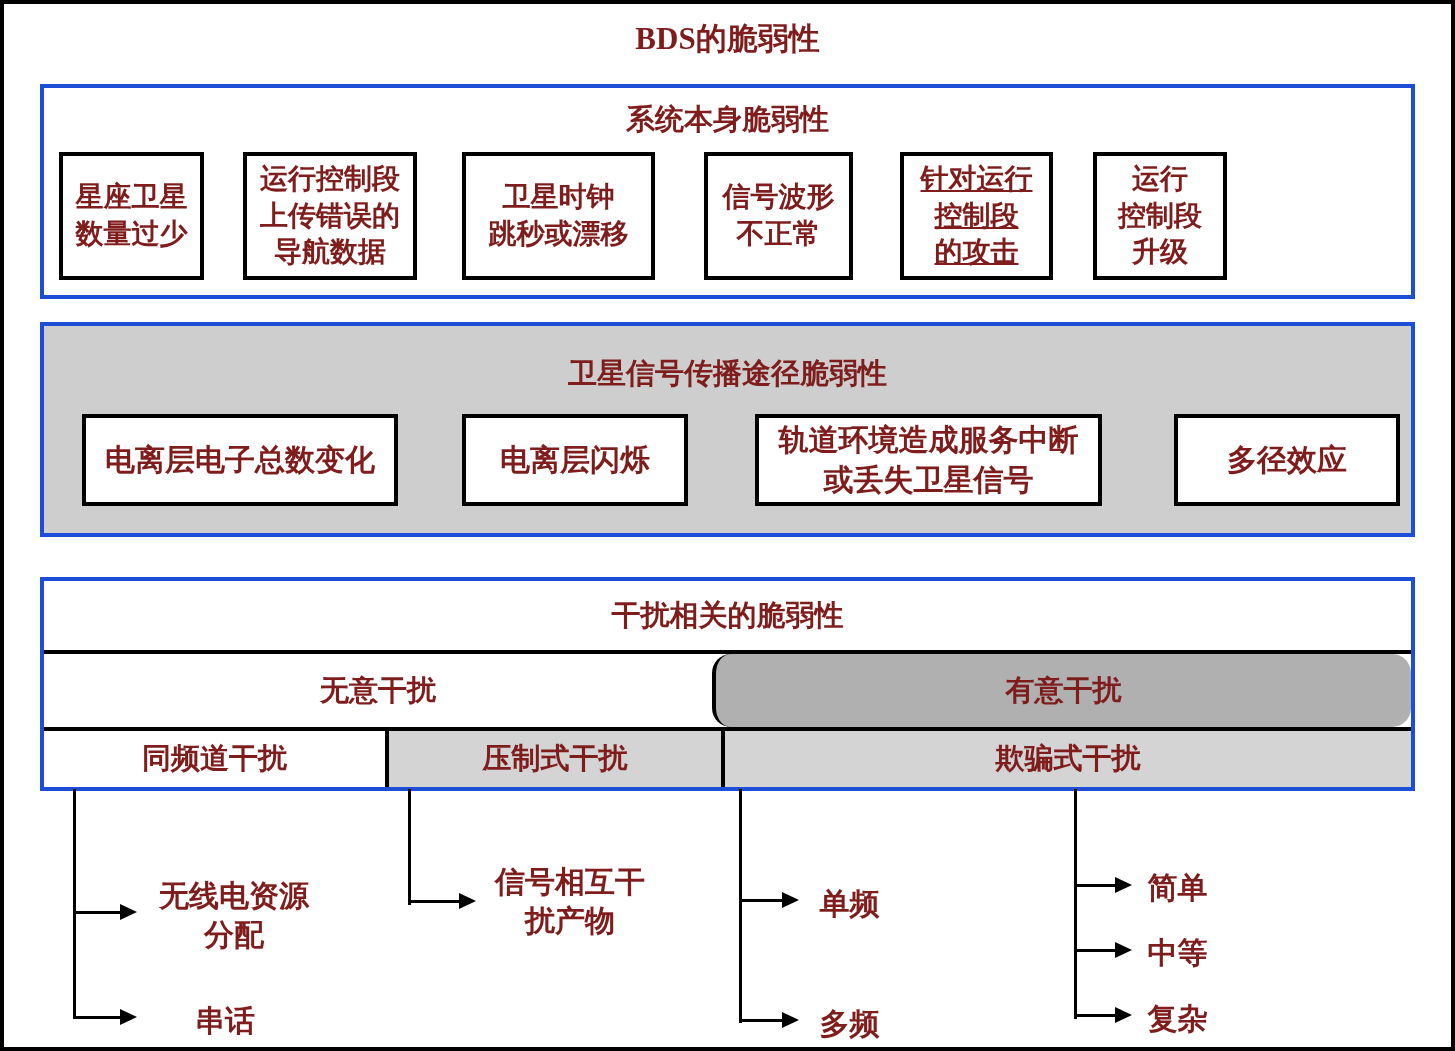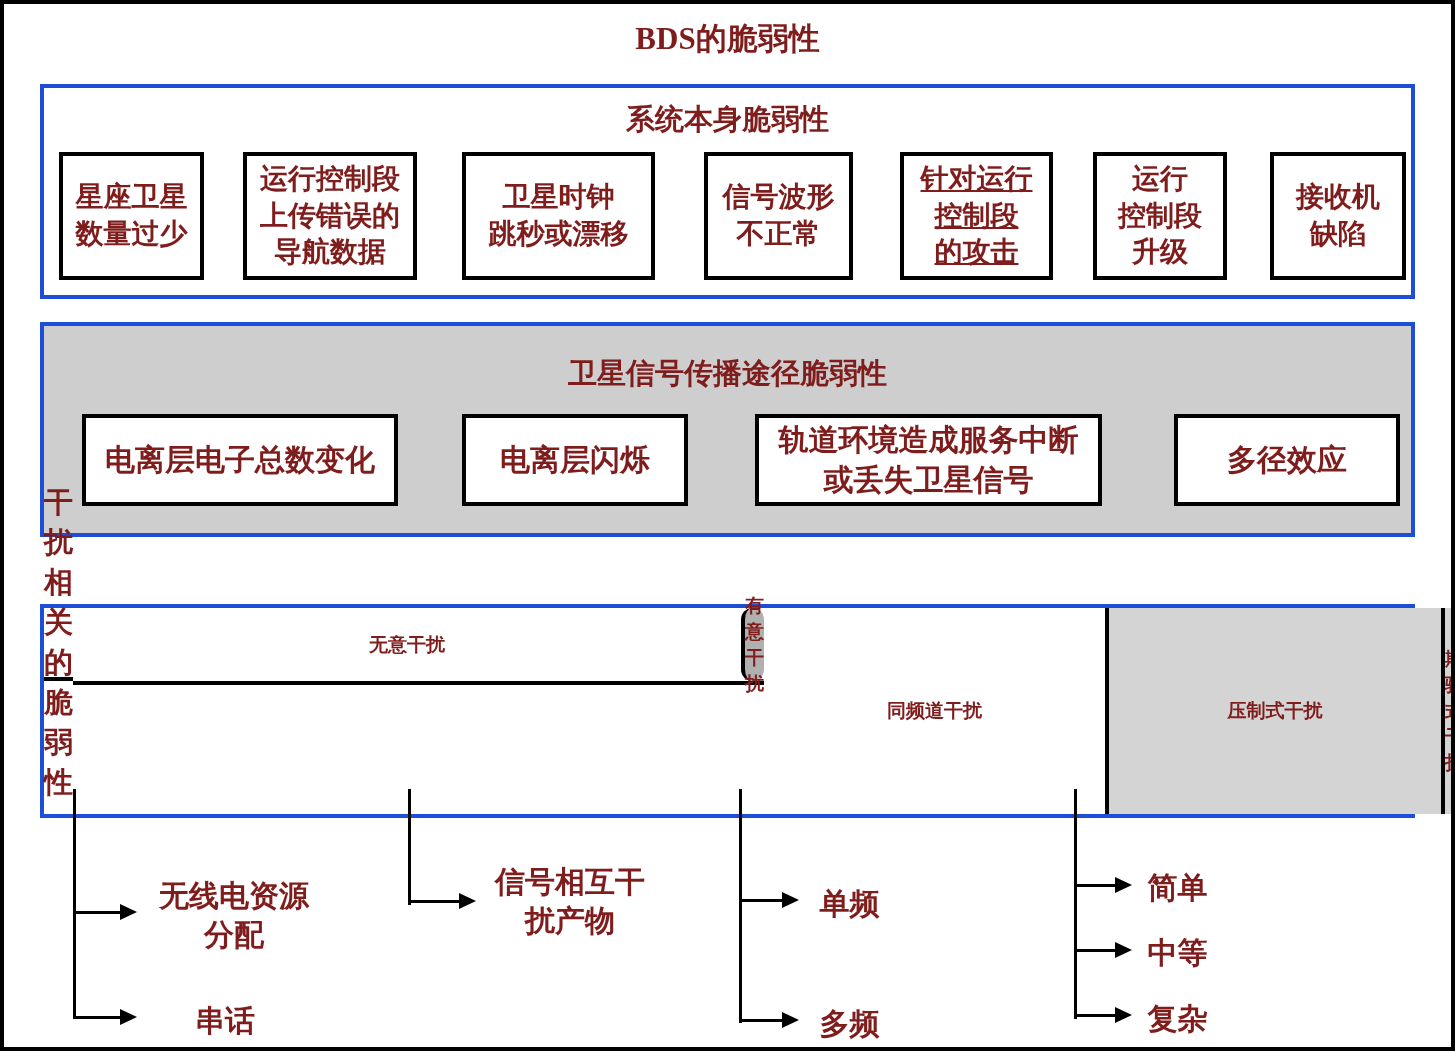--- a/index.html
+++ b/index.html
@@ -18,42 +18,42 @@
     position:absolute;top:14px;left:0;width:100%;
     text-align:center;font-size:31px;
   }
   .sec{
     position:absolute;
     box-sizing:border-box;
     border:4px solid #1d4ed8;
   }
   .sec-system{left:36px;top:80px;width:1375px;height:215px;background:#fff;}
   .sec-prop{left:36px;top:318px;width:1375px;height:215px;}
-  .sec-intf{left:36px;top:600px;width:1375px;height:214px;background:#fff;display:flex;flex-direction:row;}
+  .sec-intf{left:36px;top:573px;width:1375px;height:214px;background:#fff;display:flex;flex-direction:column;}
   .sec-title{
     display:block;width:100%;text-align:center;font-size:29px;
   }
   .sec-system .sec-title{margin-top:12px;}
   .sec-prop .sec-title{margin-top:28px;}
   .vbox{
     position:absolute;
     box-sizing:border-box;
     border:4px solid #000;
     background:#fff;
     display:flex;align-items:center;justify-content:center;
     text-align:center;
     font-size:28px;line-height:1.32;
     white-space:pre-line;
   }
   .sec-prop .vbox{font-size:30px;}
   
   .row-t{height:69px;border-bottom:4px solid #000;display:flex;align-items:center;justify-content:center;font-size:29px;}
   .row-2{height:73px;border-bottom:4px solid #000;display:flex;}
   .row-3{flex:1;display:flex;}
-  .cell{display:flex;align-items:center;justify-content:center;font-size:19px;box-sizing:border-box;}
+  .cell{display:flex;align-items:center;justify-content:center;font-size:29px;box-sizing:border-box;}
   .c-unint{width:668px;background:#fff;}
   .c-int{flex:1;border-left:4px solid #000;border-radius:19px;}
   .c-co{width:341px;background:#fff;}
   .c-adj{width:327px;border-left:4px solid #000;background:#fff;}
   .c-sup{width:336px;border-left:4px solid #000;}
   .c-spoof{flex:1;border-left:4px solid #000;}
   
   .vline{position:absolute;width:3px;background:#000;}
   .arrow{position:absolute;height:3px;background:#000;}
   .arrow::after{
@@ -86,22 +86,20 @@
     <div class="vbox" style="left:418px;top:64px;width:193px;height:128px;">卫星时钟
 跳秒或漂移</div>
     <div class="vbox" style="left:660px;top:64px;width:149px;height:128px;">信号波形
 不正常</div>
     <div class="vbox" style="left:856px;top:64px;width:153px;height:128px;text-decoration:underline;">针对运行
 控制段
 的攻击</div>
     <div class="vbox" style="left:1049px;top:64px;width:134px;height:128px;">运行
 控制段
 升级</div>
-    <div class="vbox" style="left:1226px;top:64px;width:136px;height:128px;">接收机
-缺陷</div>
   </div>
 
   <div class="sec sec-prop" style="background:#cecece;">
     <div class="sec-title">卫星信号传播途径脆弱性</div>
     <div class="vbox" style="left:38px;top:88px;width:316px;height:92px;">电离层电子总数变化</div>
     <div class="vbox" style="left:711px;top:88px;width:347px;height:92px;">轨道环境造成服务中断
 或丢失卫星信号</div>
     <div class="vbox" style="left:418px;top:88px;width:226px;height:92px;">电离层闪烁</div>
     <div class="vbox" style="left:1130px;top:88px;width:226px;height:92px;">多径效应</div>
   </div>

